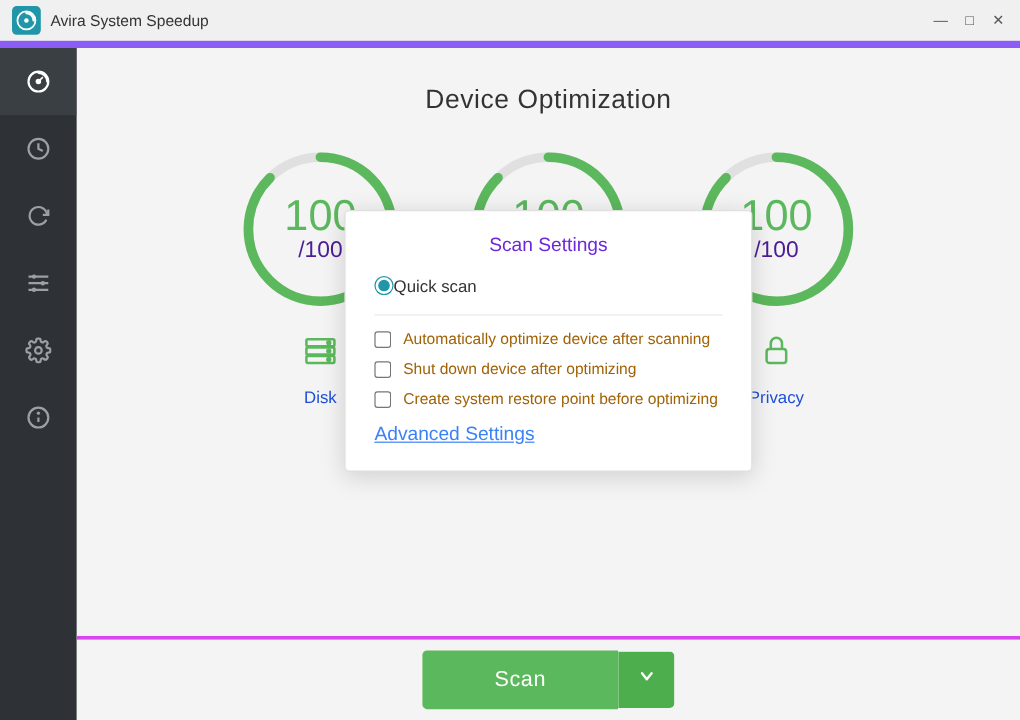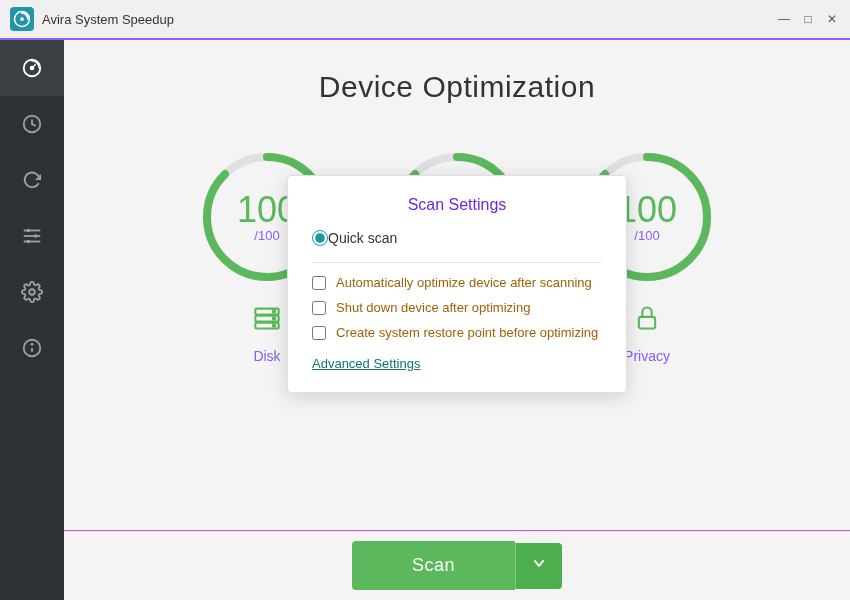--- a/index.html
+++ b/index.html
@@ -8,21 +8,21 @@
       height: 600px;
       font-family: 'Segoe UI', Arial, sans-serif;
       background: #fff;
       overflow: hidden;
     }
 
     
     .title-bar {
       height: 40px;
       background: #f0f0f0;
-      border-bottom: 2px solid #8b5cf6;
+      border-bottom: 6px solid #8b5cf6;
       display: flex;
       align-items: center;
       padding: 0 10px;
       gap: 8px;
       user-select: none;
     }
     .title-bar-icon {
       width: 24px;
       height: 24px;
       background: #2196a8;
@@ -94,25 +94,25 @@
       flex: 1;
       background: #f4f4f4;
       display: flex;
       flex-direction: column;
       align-items: center;
       position: relative;
       overflow: hidden;
     }
 
     .page-title {
-      font-size: 30px;
+      font-size: 22px;
       font-weight: 300;
       color: #333;
       margin-top: 30px;
-      margin-bottom: 38px;
+      margin-bottom: 20px;
       letter-spacing: 0.5px;
     }
 
     
     .gauges-row {
       display: flex;
       gap: 40px;
       align-items: center;
       justify-content: center;
     }
@@ -156,32 +156,32 @@
       transform: translate(-50%, -50%);
       text-align: center;
     }
     .gauge-number {
       font-size: 36px;
       font-weight: 300;
       color: #5cb85c;
       line-height: 1;
     }
     .gauge-denom {
-      font-size: 13px;
-      color: #8b5cf6;
+      font-size: 19px;
+      color: #4c1d95;
     }
 
     .gauge-icon {
       margin-top: 4px;
       color: #5cb85c;
     }
 
     .gauge-label {
       font-size: 14px;
-      color: #8b5cf6;
+      color: #1d4ed8;
       margin-top: 4px;
     }
 
     
     .scan-popup {
       position: absolute;
       top: 135px;
       left: 50%;
       transform: translateX(-50%);
       background: white;
@@ -252,41 +252,41 @@
       accent-color: #2196a8;
       cursor: pointer;
     }
 
     .checkbox-label {
       font-size: 13px;
       color: #a16207;
     }
 
     .advanced-settings-link {
-      color: #0f766e;
-      font-size: 13px;
+      color: #3b82f6;
+      font-size: 16px;
       text-decoration: underline;
       cursor: pointer;
       background: none;
       border: none;
       padding: 0;
     }
 
     
     .scan-bar {
       position: absolute;
       bottom: 0;
       left: 0;
       right: 0;
       height: 70px;
       background: #f4f4f4;
       display: flex;
       align-items: center;
       justify-content: center;
-      border-top: 1px solid #d946ef;
+      border-top: 3px solid #d946ef;
     }
 
     .scan-button-wrap {
       display: flex;
       align-items: center;
     }
 
     .scan-button-main {
       background: #5cb85c;
       color: white;

